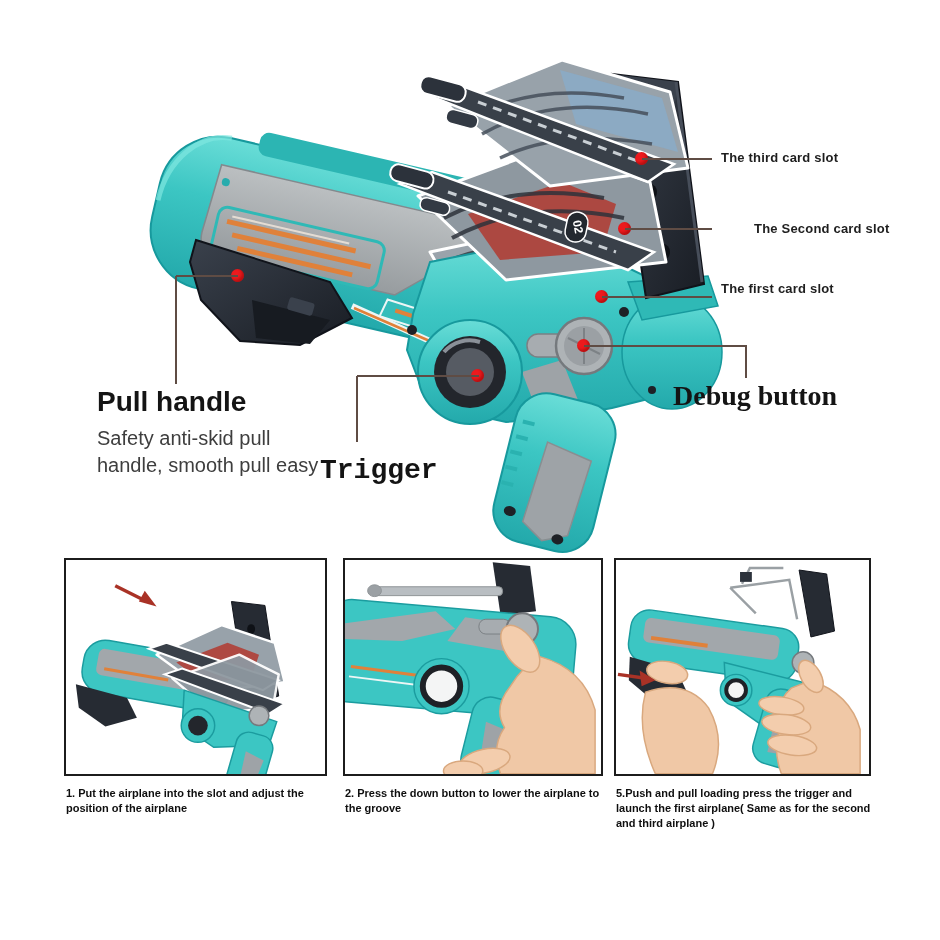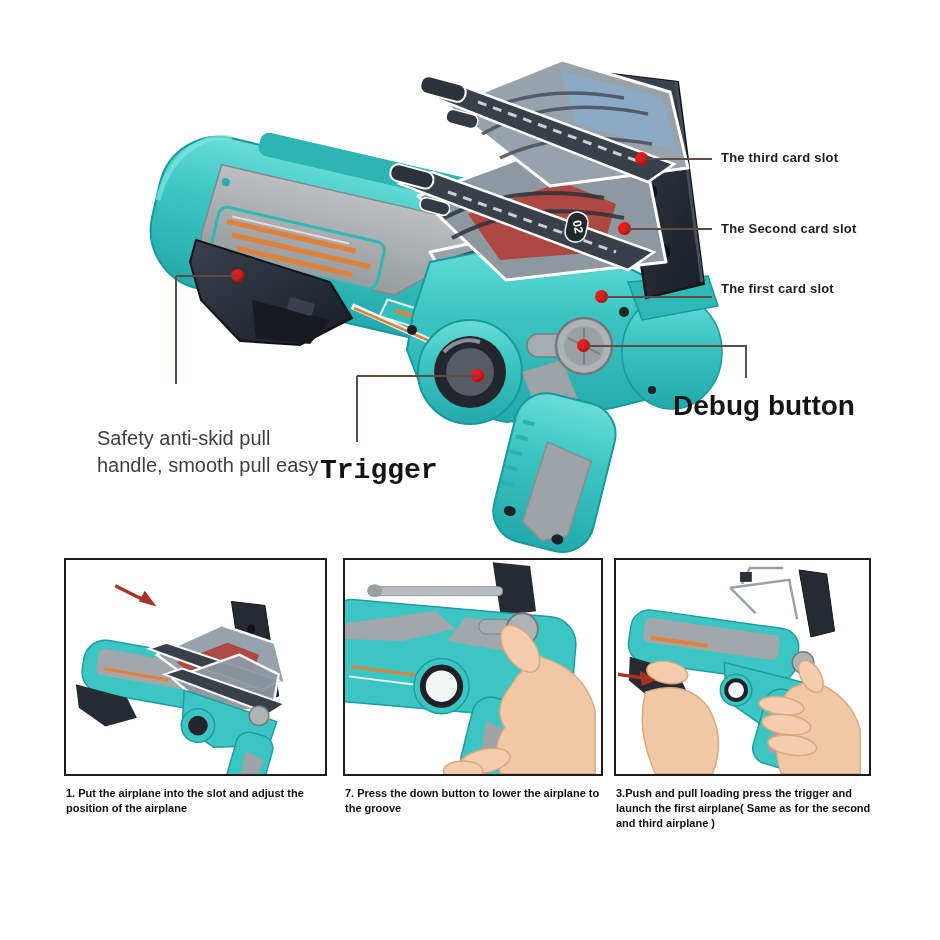--- a/index.html
+++ b/index.html
@@ -138,41 +138,42 @@
       <ellipse cx="574" cy="536" rx="6" ry="5" fill="#1E2126"></ellipse>
     </g>
   </svg>
 
   <div class="dot" style="left:635px;top:152px;"></div>
   <div class="hline" style="left:642px;top:158px;width:70px;"></div>
   <div class="slot-label" style="left:721px;top:150px;">The third card slot</div>
 
   <div class="dot" style="left:618px;top:222px;"></div>
   <div class="hline" style="left:625px;top:228px;width:87px;"></div>
-  <div class="slot-label" style="left:721px;top:221px;">The Second card slot</div>
+  <div class="slot-label" style="left:754px;top:221px;">The Second card slot</div>
 
   <div class="dot" style="left:595px;top:290px;"></div>
   <div class="hline" style="left:602px;top:296px;width:110px;"></div>
   <div class="slot-label" style="left:721px;top:281px;">The first card slot</div>
 
   <div class="dot" style="left:231px;top:269px;"></div>
   <div class="hline" style="left:176px;top:275px;width:62px;"></div>
   <div class="vline" style="left:175px;top:276px;height:108px;"></div>
+  <div class="big-label" style="left:97px;top:386px;">Pull handle</div>
   <div class="sub-label" style="left:97px;top:452px;">handle, smooth pull easy</div>
   <div class="sub-label" style="left:97px;top:425px;">Safety anti-skid pull</div>
 
   <div class="dot" style="left:471px;top:369px;"></div>
   <div class="hline" style="left:357px;top:375px;width:122px;"></div>
   <div class="vline" style="left:356px;top:376px;height:66px;"></div>
   <div class="big-label" style="left:320px;top:455px;font-family:Liberation Mono, monospace;">Trigger</div>
 
   <div class="dot" style="left:577px;top:339px;"></div>
   <div class="hline" style="left:584px;top:345px;width:163px;"></div>
   <div class="vline" style="left:745px;top:346px;height:32px;"></div>
-  <div class="big-label" style="left:673px;top:390px;">Debug button</div>
+  <div class="big-label" style="left:673px;top:380px;font-family:Liberation Serif, serif;">Debug button</div>
 
   <div class="panel" style="left:64px;top:558px;width:263px;height:218px;">
     <svg viewBox="0 0 263 217">
       <g transform="rotate(10 100 120)">
         <rect x="16" y="92" width="152" height="54" rx="22" fill="#3CC6C3" stroke="#1B9C9F" stroke-width="1.5"></rect>
         <rect x="30" y="101" width="118" height="27" rx="6" fill="#A2A7AB"></rect>
         <path d="M38,121 h66" stroke="#E0813A" stroke-width="3"></path>
       </g>
       <path d="M10,126 L62,140 L72,160 L40,169 L13,150 Z" fill="#262B33"></path>
       <path d="M168,42 L202,46 L216,138 L184,147 Z" fill="#262B33" stroke="#10131A"></path>
@@ -260,16 +261,16 @@
         <ellipse cx="198" cy="118" rx="10" ry="18" transform="rotate(-30 198 118)" fill="#F3CDAD" stroke="#D9A87E" stroke-width="1.5"></ellipse>
       </g>
       <g>
         <path d="M2,116 L30,120" stroke="#A93226" stroke-width="3.5"></path>
         <path d="M40,122 L24,112 L26,128 Z" fill="#A93226"></path>
       </g>
     </svg>
   </div>
 
   <div class="caption" style="left:66px;top:786px;width:268px;">1. Put the airplane into the slot and adjust the position of the airplane</div>
-  <div class="caption" style="left:345px;top:786px;width:258px;">7. Press the down button to lower the airplane to the groove</div>
-  <div class="caption" style="left:616px;top:786px;width:266px;">3.Push and pull loading press the trigger and launch the first airplane( Same as for the second and third airplane )</div>
+  <div class="caption" style="left:345px;top:786px;width:258px;">2. Press the down button to lower the airplane to the groove</div>
+  <div class="caption" style="left:616px;top:786px;width:266px;">5.Push and pull loading press the trigger and launch the first airplane( Same as for the second and third airplane )</div>
 
 </div>
 
 </body></html>

